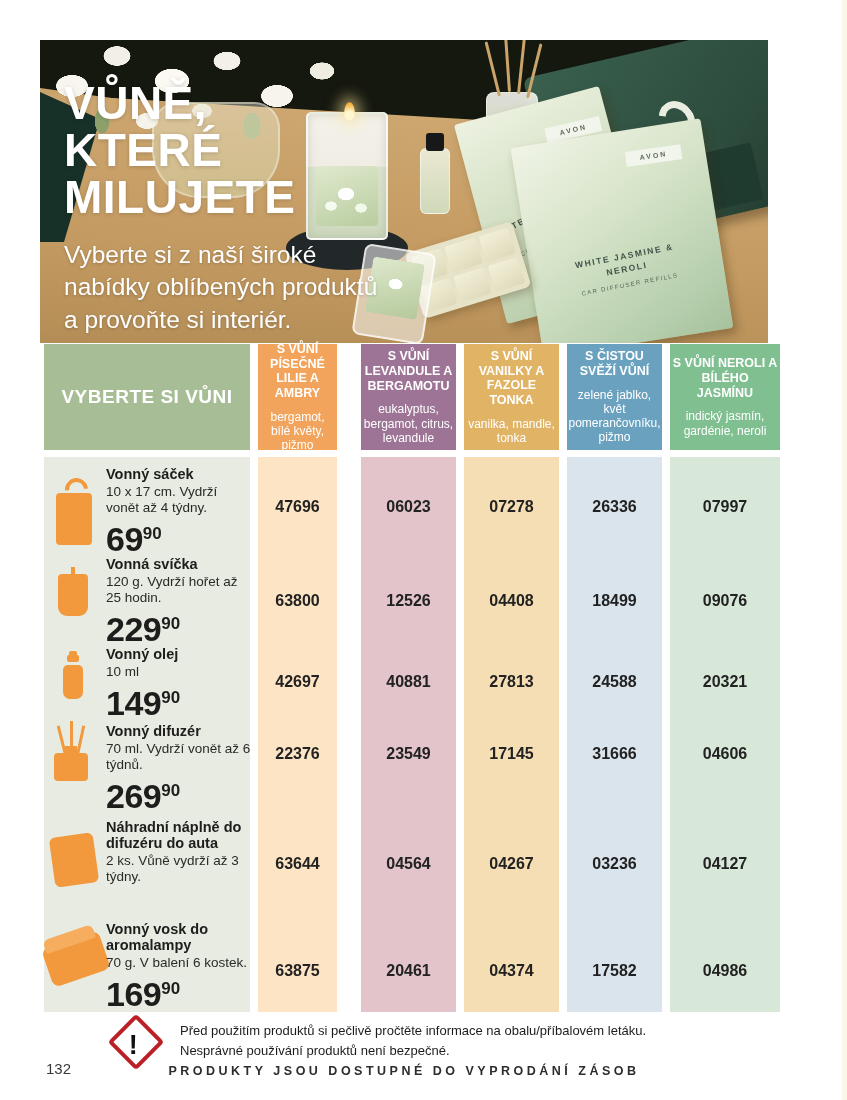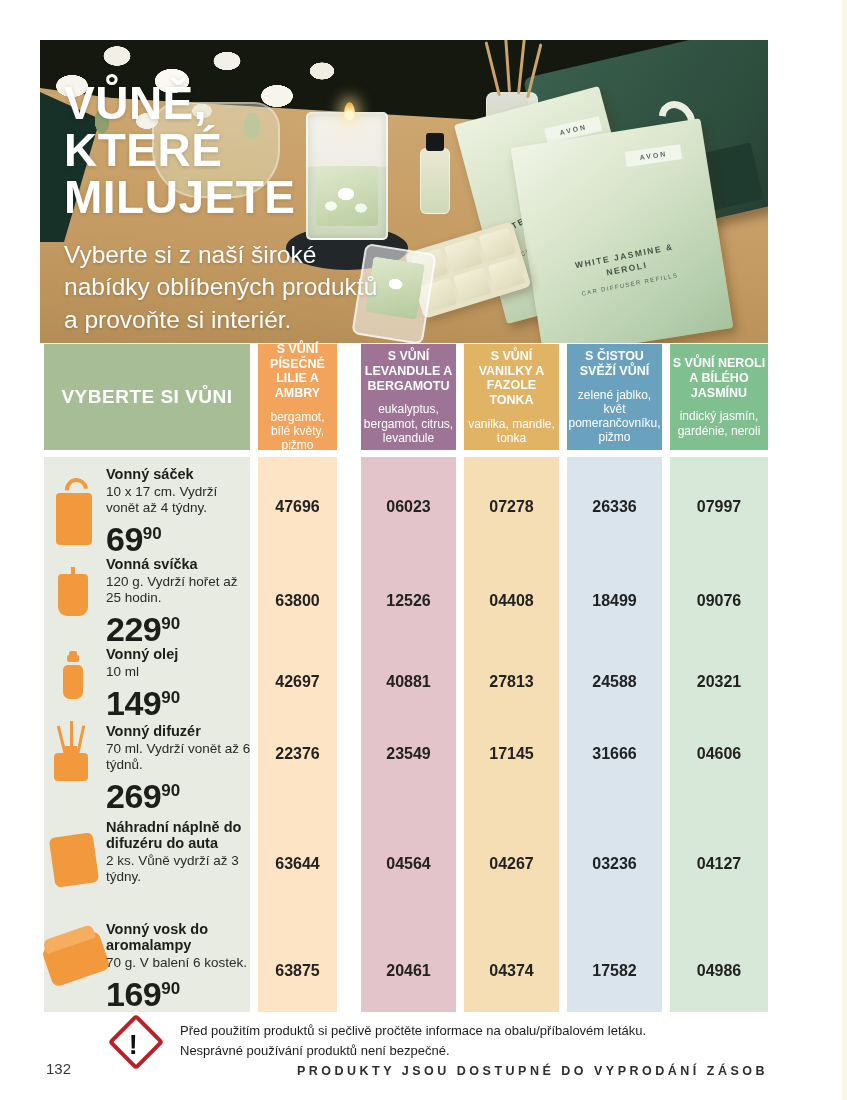--- a/index.html
+++ b/index.html
@@ -93,21 +93,21 @@
   .th-label { left:44px; width:206px; font-size:19px; font-weight:bold; letter-spacing:.5px; }
   .th-col { padding:4px 2px; }
   .th-title { font-weight:bold; font-size:12.5px; line-height:1.18; }
   .th-notes { font-size:12px; line-height:1.18; margin-top:9px; }
   .tb { position:absolute; top:457px; height:555px; }
   .code { position:absolute; left:0; width:100%; text-align:center; font-weight:bold;
           font-size:16px; color:#222222; }
   .r1{top:41px}.r2{top:135px}.r3{top:216px}.r4{top:288px}.r5{top:398px}.r6{top:505px}
 
   .c1{left:258px;width:79px}.c2{left:361px;width:95px}.c3{left:464px;width:95px}
-  .c4{left:567px;width:95px}.c5{left:670px;width:98px}
+  .c4{left:567px;width:95px}.c5{left:670px;width:110px}
 
   
   .prod { position:absolute; left:62px; width:146px; }
   .p-name { font-weight:bold; font-size:14.5px; line-height:1.12; color:#1d1d1b; }
   .p-desc { font-size:13.5px; line-height:1.17; color:#2a2a28; margin-top:2px; }
   .p-price { font-weight:bold; font-size:34px; line-height:1; color:#1d1d1b; margin-top:6px; letter-spacing:-.5px; }
   .p-price sup { font-size:17px; font-weight:bold; vertical-align:super; letter-spacing:0; }
 
   
   .icon { position:absolute; }
@@ -128,21 +128,21 @@
   .ic-wax::before { content:''; position:absolute; left:4px; top:-8px; width:52px; height:14px;
       background:#f6ad5e; border-radius:6px 6px 2px 2px; }
 
   
   .ghs { position:absolute; left:116px; top:1022px; width:40px; height:40px; background:#ffffff;
          border:4.5px solid #bc2026; transform:rotate(45deg); border-radius:4px; }
   .ghs span { position:absolute; left:0; top:2px; width:100%; text-align:center; transform:rotate(-45deg);
               font-weight:bold; font-size:27px; color:#101010; line-height:36px; }
   .warn-text { position:absolute; left:180px; top:1021px; font-size:13px; line-height:1.5; color:#1c1c1c; }
   .page-num { position:absolute; left:46px; top:1060px; font-size:15px; color:#3a3a3a; }
-  .footer { position:absolute; left:40px; top:1064px; width:728px; text-align:right;
+  .footer { position:absolute; left:40px; top:1064px; width:728px; text-align:center;
             font-weight:bold; font-size:12.5px; letter-spacing:3.5px; color:#2d2d2b; }
 </style>
 </head>
 <body>
 
 <div class="page">
   <div class="page-edge"></div>
 
   <div class="hero">
     <div class="h-dark"></div>

